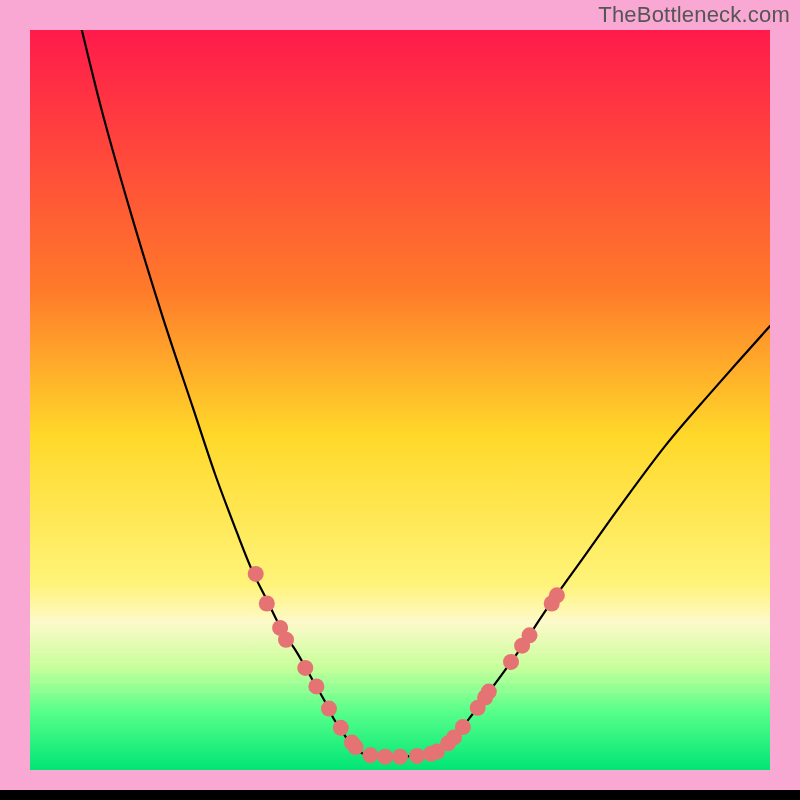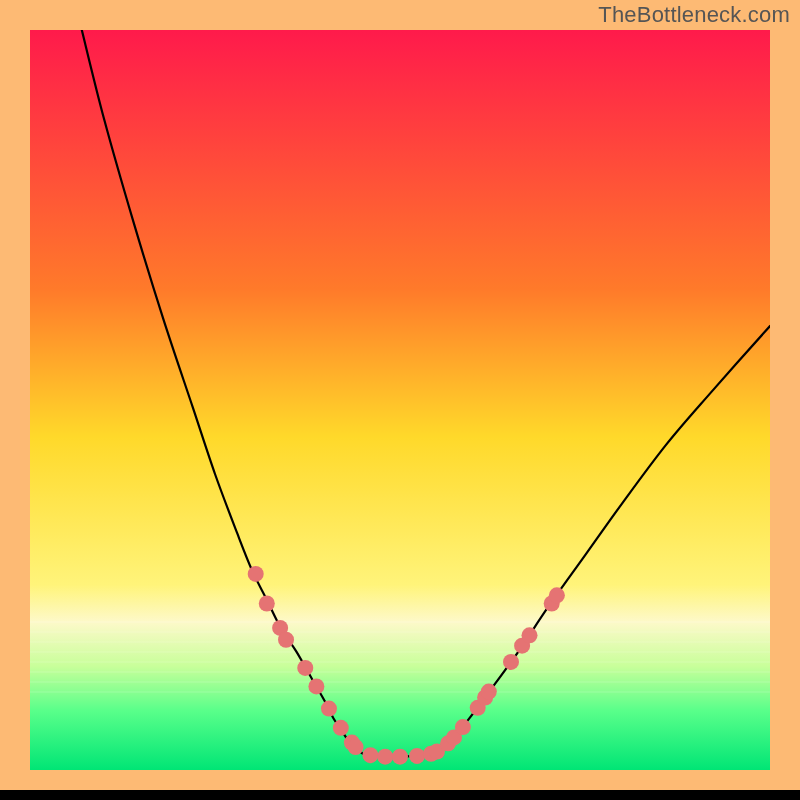--- a/index.html
+++ b/index.html
@@ -1,21 +1,21 @@
 <!DOCTYPE html>
 <html><head>
 <meta charset="utf-8">
 <style>
   * { margin: 0; padding: 0; box-sizing: border-box; }
   html, body { width: 800px; height: 800px; background: #000; overflow: hidden; }
   .frame {
     position: absolute;
     left: 0; top: 0;
     width: 800px; height: 790px;
-    background: #fdba74;
+    background: #f9a8d4;
     text-decoration: underline;
   }
   .plot-area {
     position: absolute;
     left: 30px; top: 30px;
     width: 740px; height: 740px;
     overflow: hidden;
   }
   .watermark {
     position: absolute;

